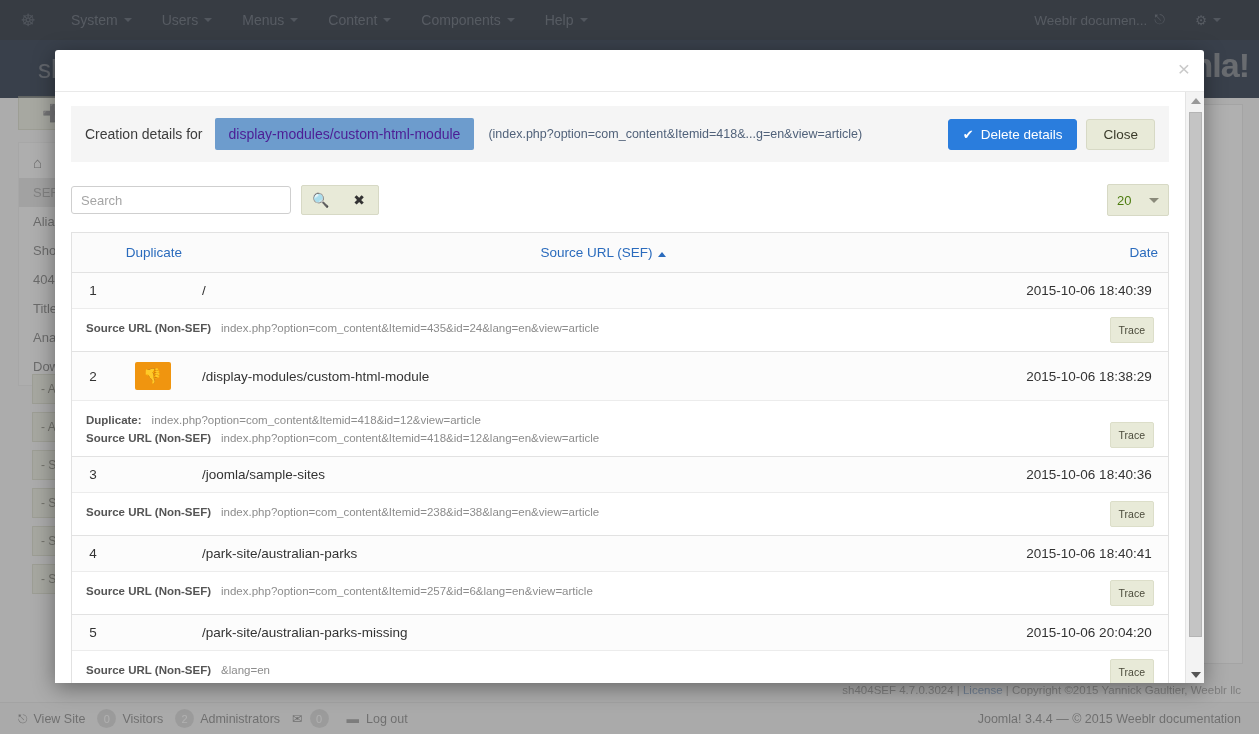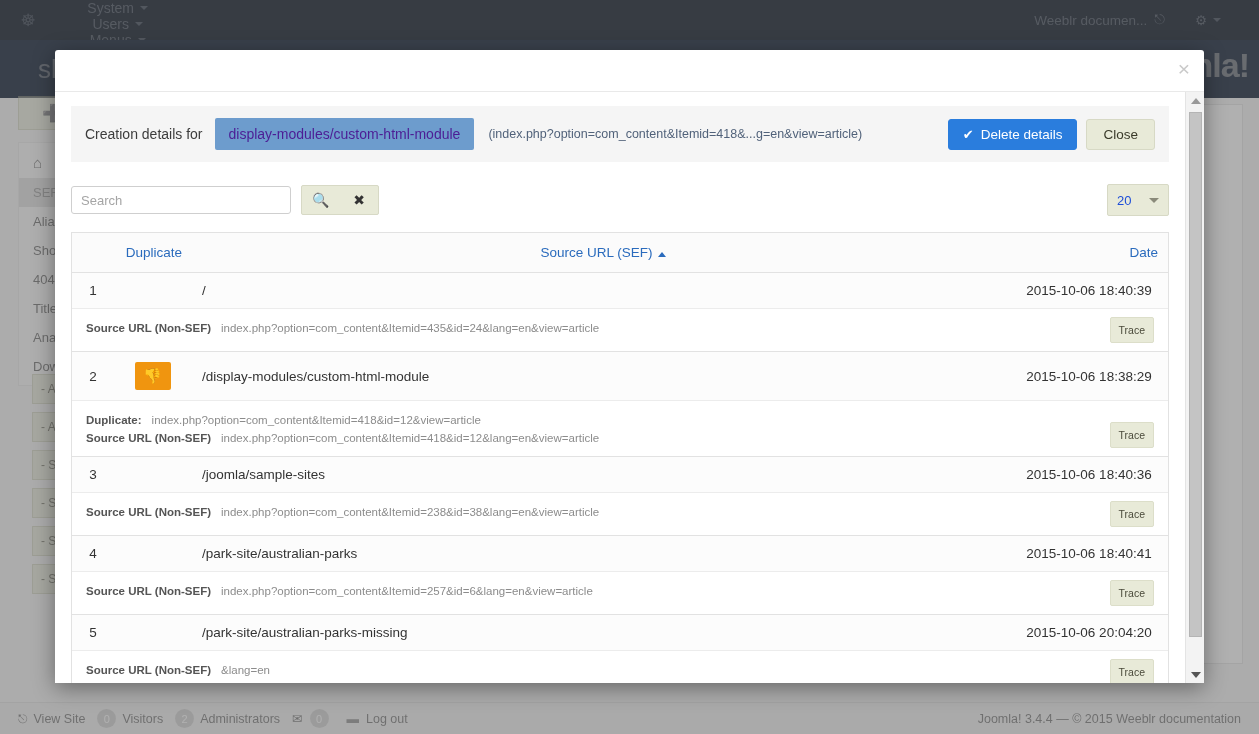--- a/index.html
+++ b/index.html
@@ -17,21 +17,21 @@
 
   .admin-topbar {
     position: absolute; left: 0; top: 0; width: 1259px; height: 40px;
     background: #101d2e;
     display: flex; align-items: center;
   }
   .joomla-brand {
     width: 56px; display: flex; align-items: center; justify-content: center;
     color: #7b8794; font-size: 17px;
   }
-  .topnav { display: flex; align-items: center; height: 40px; flex-direction: column; }
+  .topnav { display: flex; align-items: flex-end; height: 40px; }
   .topnav-item {
     color: #9aa5b1; font-size: 14px; padding: 0 15px; height: 40px;
     display: flex; align-items: center; white-space: nowrap;
   }
   .caret-down {
     display: inline-block; margin-left: 6px;
     border-left: 4px solid transparent; border-right: 4px solid transparent;
     border-top: 4px solid #8a96a3;
   }
   .topnav-right {
@@ -187,21 +187,21 @@
     margin-left: 10px; display: flex; align-items: center;
     background: #e8ead8; border: 1px solid #d7d9c5; height: 30px; border-radius: 2px;
   }
   .search-btns .sb {
     width: 38px; height: 28px; display: flex; align-items: center; justify-content: center;
     color: #333; font-size: 14px; cursor: pointer;
   }
   .limit-select {
     margin-left: auto; background: #e8ead8; border: 1px solid #d7d9c5;
     height: 32px; width: 62px; display: flex; align-items: center;
-    padding: 0 9px; color: #1d4ed8; font-size: 13px; border-radius: 2px;
+    padding: 0 9px; color: #4d7c0f; font-size: 13px; border-radius: 2px;
   }
   .limit-select .lcaret {
     margin-left: auto;
     border-left: 5px solid transparent; border-right: 5px solid transparent;
     border-top: 5px solid #8a8a7a;
   }
 
   
   .tbl-wrap { margin: 14px 16px 0 16px; border: 1px solid #e2e2e2; }
   table.urls { width: 100%; border-collapse: collapse; }
@@ -329,20 +329,21 @@
       <div class="bg-filter">
           <span>- Select -</span>
         </div>
       <div class="bg-filter">
           <span>- Select -</span>
         </div>
     </div>
 
     <div class="bg-main-panel"></div>
 
+    <div class="bg-footer-credit"><span>sh404SEF 4.7.0.3024 | </span><a href="#">License</a><span> | Copyright ©2015 Yannick Gaultier, Weeblr llc</span></div>
   </div>
 
   <div class="statusbar">
     <div class="sb-item">
         <span class="icon-ext">⎋</span>
         <span>View Site</span>
       </div>
     <div class="sb-item">
         <span class="sb-badge">0</span>
         <span>Visitors</span>

